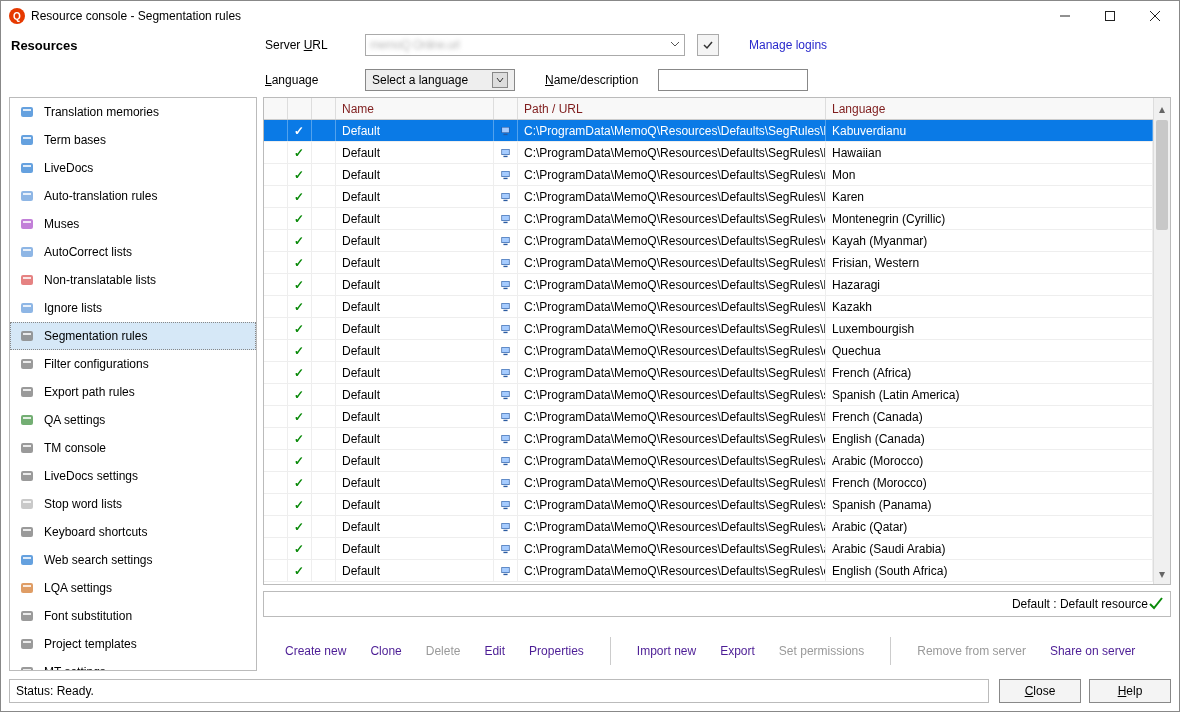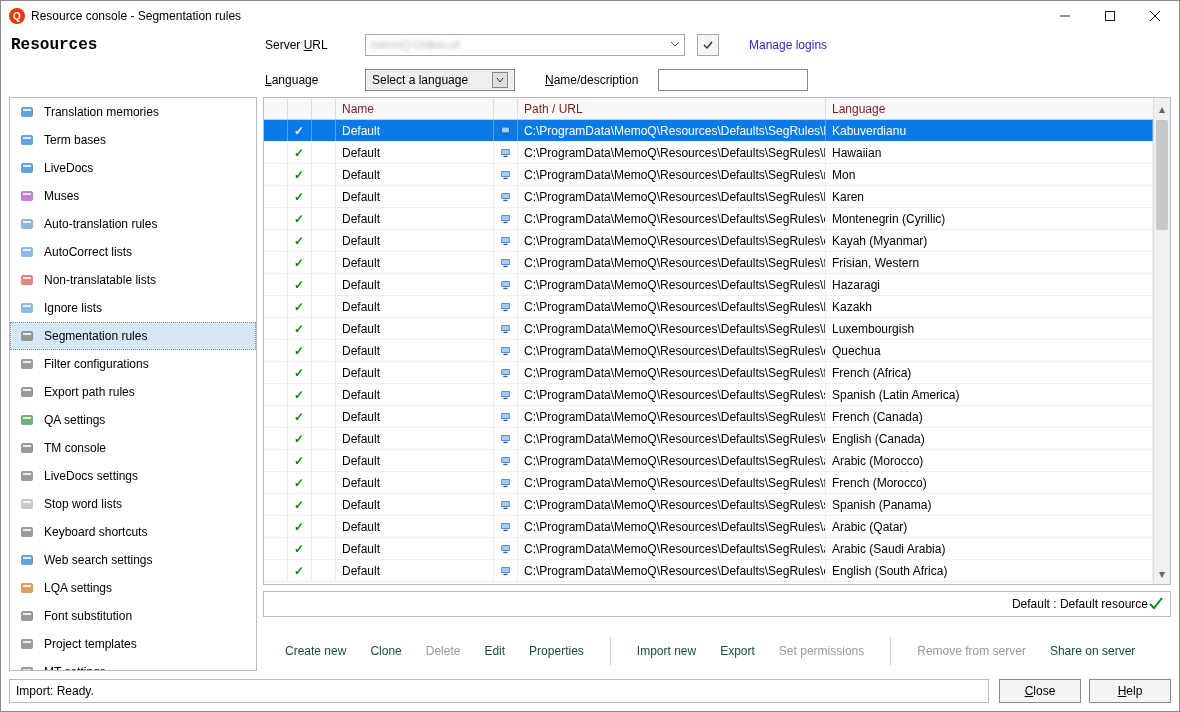--- a/index.html
+++ b/index.html
@@ -8,21 +8,21 @@
   
   .titlebar { height: 30px; display: flex; align-items: center; padding: 0 2px 0 8px; }
   .titlebar .app-icon { width: 16px; height: 16px; border-radius: 50%; background: #e63900; margin-right: 6px; display:flex; align-items:center; justify-content:center; color:#fff; font-weight:bold; font-size:10px;}
   .titlebar .title { flex: 0 0 auto; }
   .titlebar .spacer { flex: 1; }
   .titlebar .win-btn { width: 45px; height: 28px; display:flex; align-items:center; justify-content:center; }
   .titlebar .win-btn svg { width:12px; height:12px; }
 
   
   .top-row { display:flex; align-items:center; height:28px; padding: 0 8px; gap: 10px;}
-  .resources-label { font-weight: bold; font-size: 16px; width: 246px; padding-left:2px;font-family:Liberation Mono, monospace;}
+  .resources-label { font-weight: bold; font-size: 13px; width: 246px; padding-left:2px;}
   .lbl-server { width: 90px; text-align:left; }
   .server-combo { width: 320px; height: 22px; border:1px solid #aaa; background:#fff; display:flex; align-items:center; padding:0 4px; position:relative;}
   .server-combo .blur { color:#bbb; filter: blur(2px); letter-spacing: -0.5px;}
   .server-combo .dd { position:absolute; right:4px; top:3px; }
   .tick-btn { width:22px; height:22px; border:1px solid #aaa; background:#f4f4f4; display:flex; align-items:center; justify-content:center; margin-left:2px;}
   .manage-link { color: #2929cc; margin-left: 20px; }
 
   
   .filter-row { display:flex; align-items:center; height:30px; padding: 0 8px; gap:10px; margin-top: 6px;}
   .filter-row .spacer-left { width: 246px; }
@@ -61,21 +61,21 @@
   .vscroll { position:absolute; right:0; top:0; width:17px; bottom:0; background:#f0f0f0; border-left:1px solid #ddd;}
   .vscroll .thumb { position:absolute; left:2px; right:2px; top:22px; height:110px; background:#c8c8c8; border-radius:2px;}
   .vscroll .arr { position:absolute; left:0; right:0; height:17px; display:flex; align-items:center; justify-content:center; color:#666;}
   .vscroll .arr.up{ top:2px;} .vscroll .arr.down{ bottom:2px;}
 
   .detail-box { margin-top:6px; height:26px; border:1px solid #bbb; display:flex; align-items:center; padding:0 6px; justify-content:flex-end;}
   .detail-chk { color:#0a8a0a; }
 
   .action-bar { margin-top: 14px; height: 40px; display:flex; align-items:center; padding: 0 10px; gap: 0; }
   .action-bar .sep { width:1px; height:28px; background:#ccc; margin: 0 14px; }
-  .alink { color:#14532d; padding: 0 12px; }
+  .alink { color:#4c1d95; padding: 0 12px; }
   .alink.disabled { color:#9a9a9a; }
 
   
   .status-bar { position:absolute; left:8px; right:190px; bottom:8px; height:24px; border:1px solid #bbb; display:flex; align-items:center; padding:0 6px;}
   .bottom-btns { position:absolute; right:8px; bottom:8px; display:flex; gap:8px;}
   .btn { width:82px; height:24px; border:1px solid #888; background:#f4f4f4; display:flex; align-items:center; justify-content:center;}
 
   .underline-first::first-letter { text-decoration: underline; }
   .ul { text-decoration: underline; }
 </style>
@@ -162,34 +162,34 @@
           <svg width="16" height="16" viewBox="0 0 16 16">
             <rect x="2" y="3" width="12" height="10" rx="2" fill="#4a90d9" opacity="0.85"></rect>
             <rect x="4" y="5" width="8" height="2" fill="#fff" opacity="0.8"></rect>
           </svg>
         </span>
         <span>LiveDocs</span>
       </div>
       <div class="nav-item">
         <span class="nav-icon">
           <svg width="16" height="16" viewBox="0 0 16 16">
+            <rect x="2" y="3" width="12" height="10" rx="2" fill="#7aa9e0" opacity="0.85"></rect>
+            <rect x="4" y="5" width="8" height="2" fill="#fff" opacity="0.8"></rect>
+          </svg>
+        </span>
+        <span>Auto-translation rules</span>
+      </div>
+      <div class="nav-item">
+        <span class="nav-icon">
+          <svg width="16" height="16" viewBox="0 0 16 16">
             <rect x="2" y="3" width="12" height="10" rx="2" fill="#b768d1" opacity="0.85"></rect>
             <rect x="4" y="5" width="8" height="2" fill="#fff" opacity="0.8"></rect>
           </svg>
         </span>
         <span>Muses</span>
-      </div>
-      <div class="nav-item">
-        <span class="nav-icon">
-          <svg width="16" height="16" viewBox="0 0 16 16">
-            <rect x="2" y="3" width="12" height="10" rx="2" fill="#7aa9e0" opacity="0.85"></rect>
-            <rect x="4" y="5" width="8" height="2" fill="#fff" opacity="0.8"></rect>
-          </svg>
-        </span>
-        <span>Auto-translation rules</span>
       </div>
       <div class="nav-item">
         <span class="nav-icon">
           <svg width="16" height="16" viewBox="0 0 16 16">
             <rect x="2" y="3" width="12" height="10" rx="2" fill="#7aa9e0" opacity="0.85"></rect>
             <rect x="4" y="5" width="8" height="2" fill="#fff" opacity="0.8"></rect>
           </svg>
         </span>
         <span>AutoCorrect lists</span>
       </div>
@@ -725,21 +725,21 @@
       <a class="alink">Export</a>
       <a class="alink disabled">Set permissions</a>
       <div class="sep"></div>
       <a class="alink disabled">Remove from server</a>
       <a class="alink">Share on server</a>
     </div>
   </div>
 </div>
 
 <div class="status-bar">
-  <span>Import: Ready.</span>
+  <span>Status: Ready.</span>
 </div>
 <div class="bottom-btns">
   <div class="btn">
       <span class="underline-first">Close</span>
     </div>
   <div class="btn">
       <span class="underline-first">Help</span>
     </div>
 </div>
 

